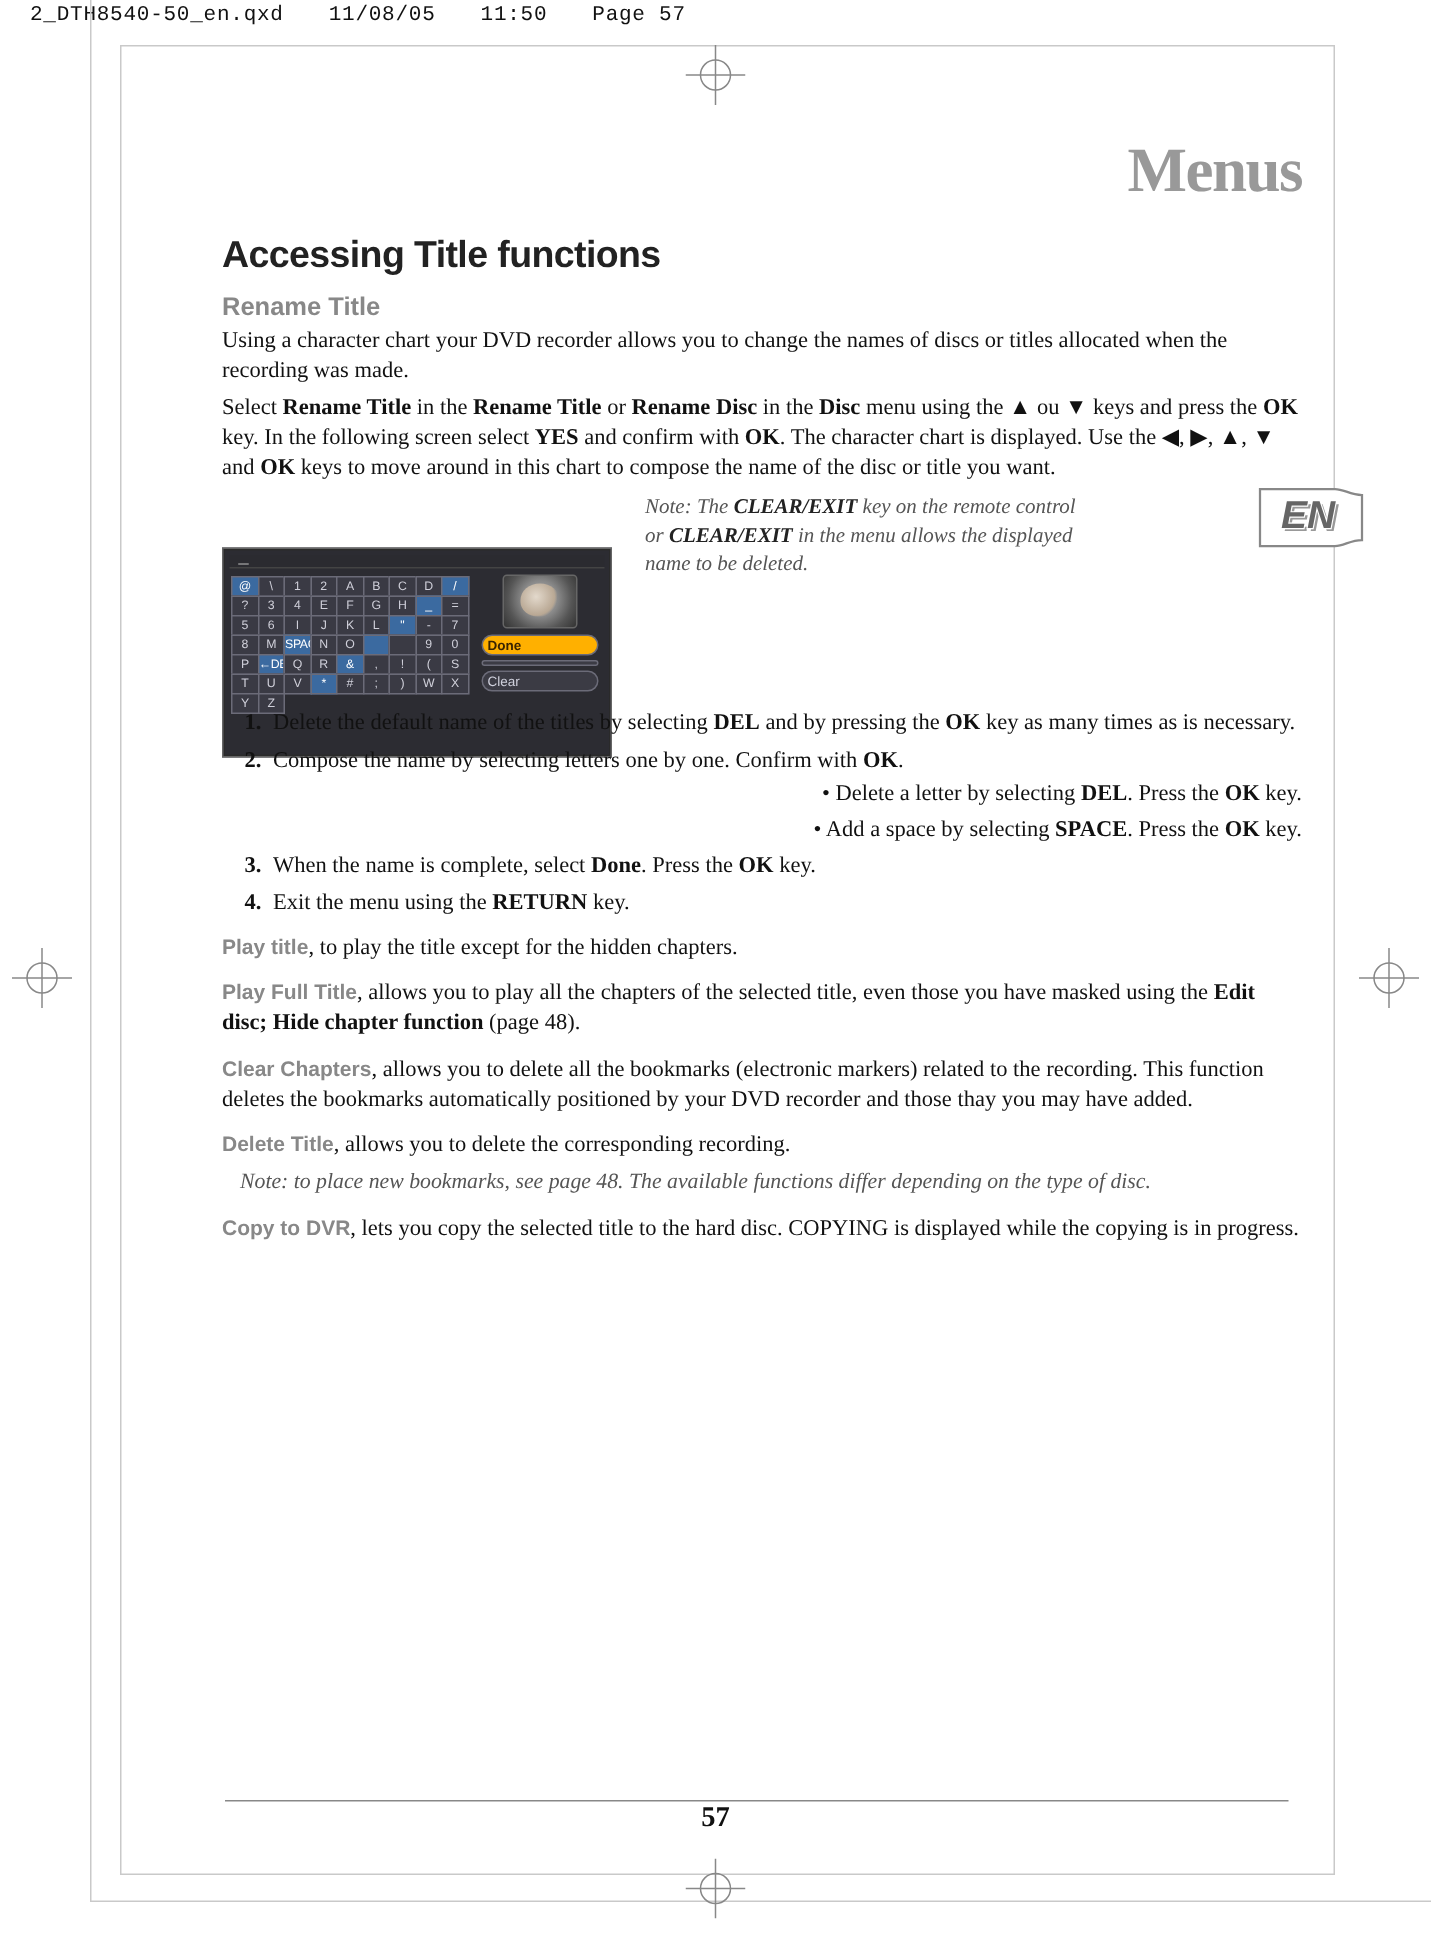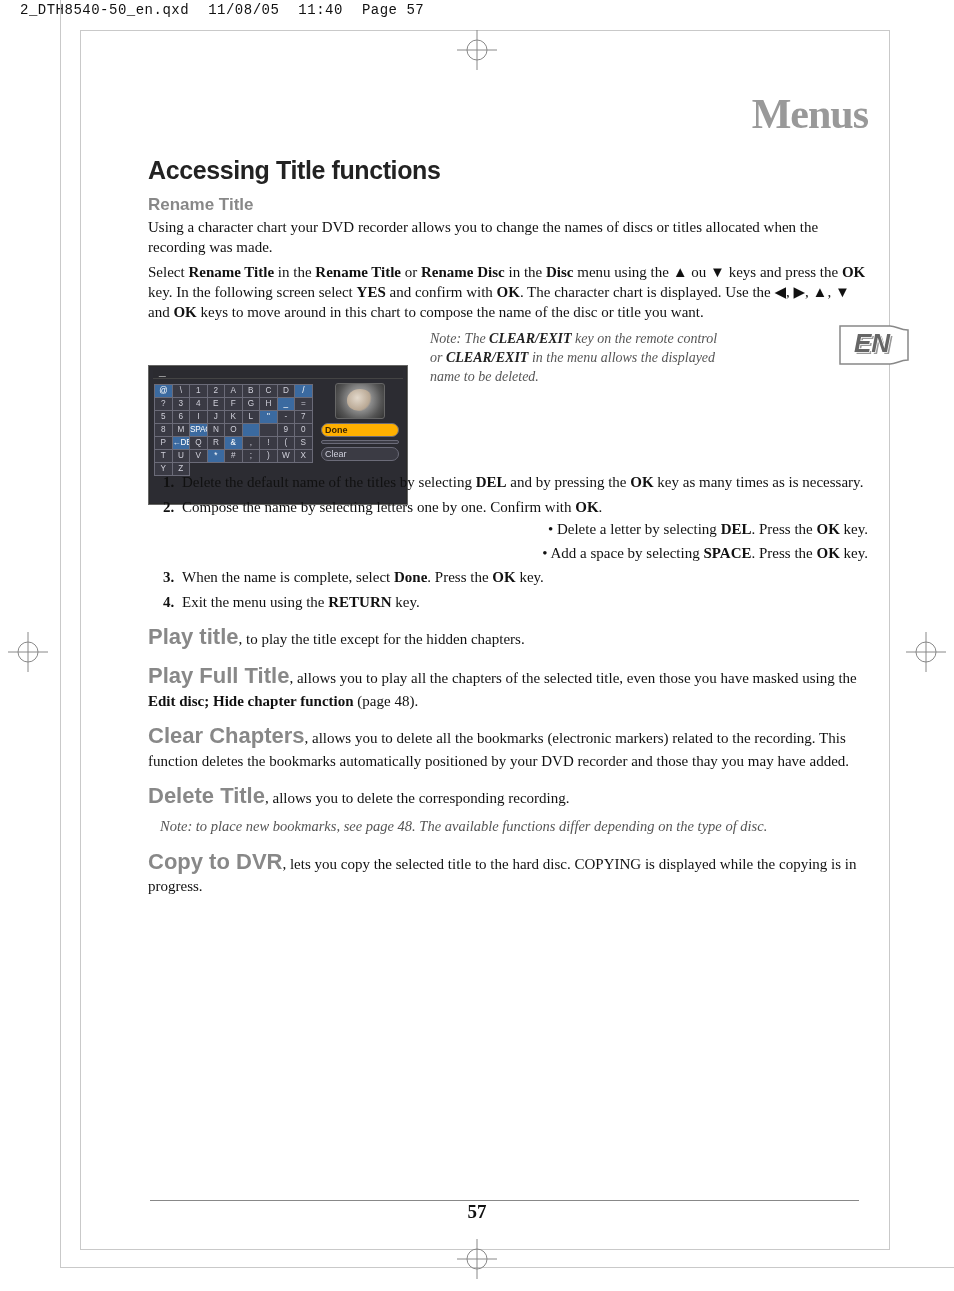--- a/index.html
+++ b/index.html
@@ -17,21 +17,21 @@
     box-sizing: border-box;
   }
   .header-strip {
     font-family: "Courier New", monospace;
     font-size: 14px;
     padding: 2px 0 2px 20px;
     letter-spacing: 0.5px;
     color: #111;
     background: #fff;
     display: flex;
-    gap: 19px;
+    gap: 30px;
   }
   .register-top {
     position: absolute;
     left: 50%;
     top: 30px;
     transform: translateX(-50%);
     width: 40px; height: 40px;
   }
   .register-bottom {
     position: absolute;
@@ -121,21 +121,21 @@
   }
   .note-text { font-style: italic; color: #555; font-size: 14px; }
   .note-text .b { color:#222; font-style: italic; }
 
   ol.steps { margin: 6px 0 8px 0; padding-left: 30px; }
   ol.steps > li { padding-left: 4px; margin-bottom: 4px; font-size:15px;}
   ol.steps > li::marker { font-weight: bold; }
   ul.inner { list-style: none; padding-left: 0; margin:2px 0;text-align:right;}
   ul.inner li::before { content: "• "; }
 
-  .feature-head { font-family: Arial, Helvetica, sans-serif; font-weight: 700; color:#888; font-size:22px;}
+  .feature-head { font-family: Arial, Helvetica, sans-serif; font-weight: 700; color:#888; font-size:14px;}
   .para { margin: 10px 0 6px 0; }
   .italic-note { font-style: italic; color:#555; font-size:14.5px; margin: 6px 0 6px 12px;}
 
   .page-num {
     position: absolute;
     left: 50%;
     transform: translateX(-50%);
     bottom: 68px;
     font-weight: bold;
     font-size: 19px;
@@ -260,21 +260,21 @@
   }
 </style>
 </head>
 <body>
 
 <div class="page">
 
   <div class="header-strip">
     <span>2_DTH8540-50_en.qxd</span>
     <span>11/08/05</span>
-    <span>11:40</span>
+    <span>11:50</span>
     <span>Page 57</span>
   </div>
 
   <div class="crop-box-outer"></div>
   <div class="crop-box-inner"></div>
 
   <svg class="register-top" viewBox="0 0 40 40">
     <line class="reg-line" x1="20" y1="0" x2="20" y2="40"></line>
     <line class="reg-line" x1="0" y1="20" x2="40" y2="20"></line>
     <circle class="reg-circle" cx="20" cy="20" r="10"></circle>

